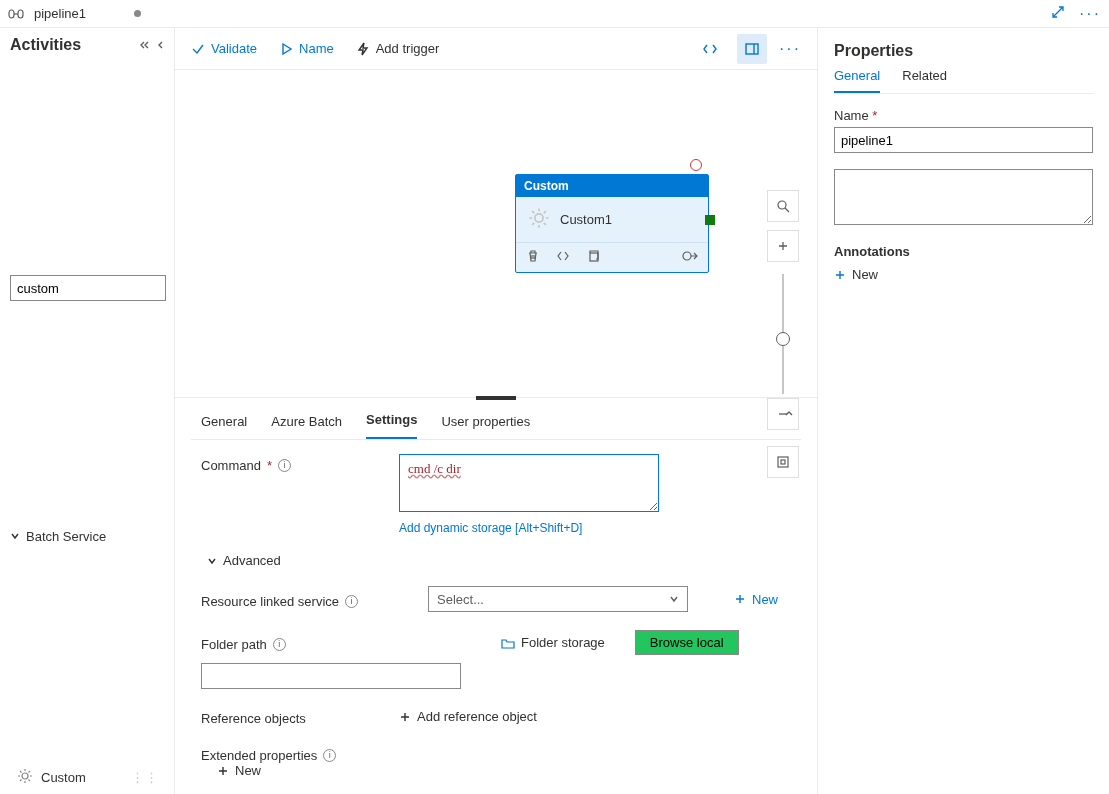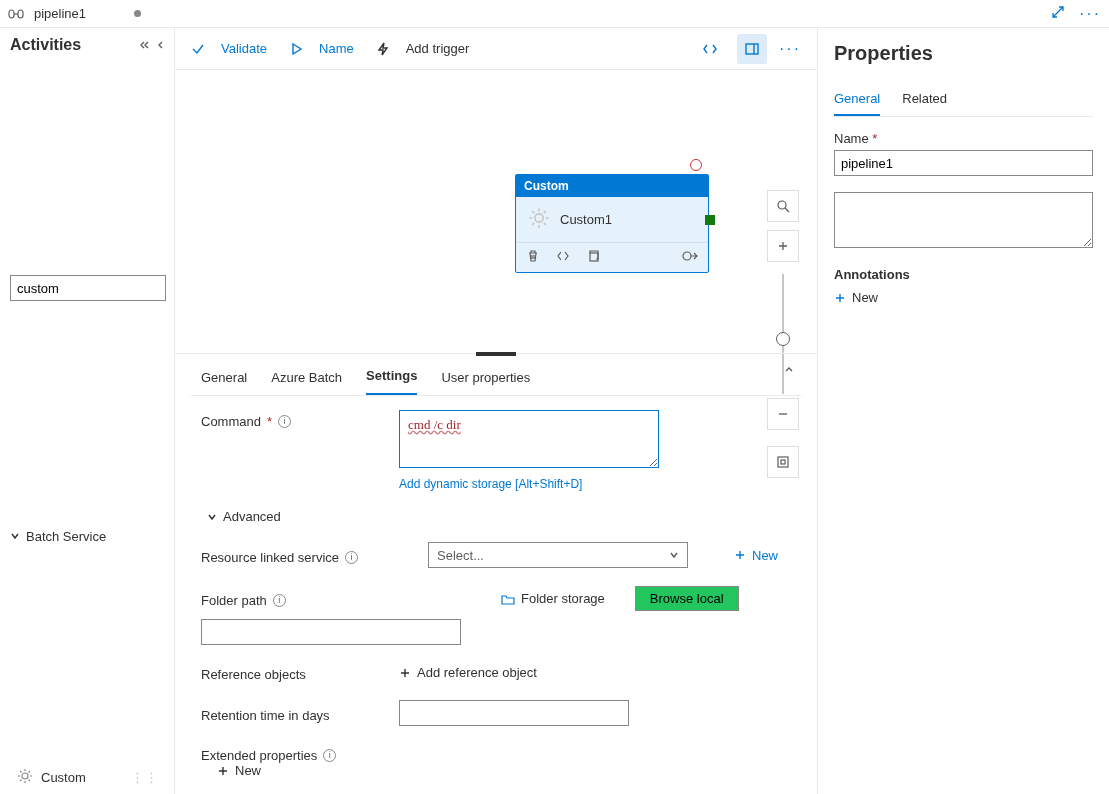--- a/index.html
+++ b/index.html
@@ -20,21 +20,21 @@
 .side-collapse { display: flex; gap: 4px; color: #605e5c; }
 .search-box { display: flex; align-items: center; border: 1px solid #8a8886; height: 26px; padding: 0 6px; margin-bottom: 10px; background:#fff;}
 .search-box input { border: 0; outline: 0; font-size: 13px; flex: 1; background: transparent; }
 .side-group { display:flex; align-items:center; gap:6px; padding: 4px 0; color:#323130; cursor:pointer;}
 .side-item { display: flex; align-items: center; gap: 8px; padding: 6px 6px; border: 1px solid transparent; border-radius:2px; }
 .side-item .grippy { margin-left:auto; color:#c8c6c4; letter-spacing:1px;}
 .gear-gray svg { color:#8a8886; }
 
 .center { flex: 1; display: flex; flex-direction: column; min-width:0;}
 .toolbar { height: 42px; border-bottom: 1px solid #eaeaea; display: flex; align-items: center; padding: 0 16px; gap: 22px; color:#0078d4; }
-.tb-item { display:flex; align-items:center; gap:16px; font-size:13px; color:#0078d4; cursor:pointer;}
+.tb-item { display:flex; align-items:center; gap:6px; font-size:13px; color:#0078d4; cursor:pointer;}
 .tb-item svg { stroke:#0078d4; }
 .tb-item.black { color:#323130;}
 .tb-item.black svg { stroke:#323130; }
 .tb-spacer { flex:1; }
 .tb-right { display:flex; gap:12px; align-items:center; }
 .tb-right .iconbtn { width:30px; height:30px; display:flex; align-items:center; justify-content:center; border-radius:2px;}
 .tb-right .iconbtn.active { background:#deecf9; }
 .canvas-wrap { flex:1; position:relative; display:flex; }
 .canvas { flex:1; position:relative; background:#fff; }
 .node { position:absolute; left:340px; top:104px; width:194px; border:1px solid #0078d4; background:#e5f1fb; border-radius:2px;}
@@ -67,21 +67,21 @@
 .dynlink { font-size:12px; color:#0078d4; display:inline-block; margin-top:6px;}
 .adv { display:flex; align-items:center; gap:6px; font-size:13px; margin-left:6px;}
 .selectbox { width:260px; height:26px; border:1px solid #8a8886; display:flex; align-items:center; padding:0 8px; justify-content:space-between; color:#605e5c;margin-left:29px;}
 .link-plus { display:flex; align-items:center; gap:6px; color:#0078d4; cursor:pointer;}
 .txtinput { width:260px; height:26px; border:1px solid #8a8886; padding:0 6px;}
 .btn { border:1px solid #8a8886; background:#22c55e; padding:4px 14px; font-size:13px; cursor:pointer;}
 .browse-row { display:flex; align-items:center; gap:30px;}
 .annot-row { display:flex; align-items:center; gap:10px; margin-top:8px;}
 
 .props { width:292px; border-left:1px solid #eaeaea; padding:14px 16px; display:flex; flex-direction:column;}
-.props-title { font-weight:600; font-size:20px; margin-bottom:26px;}
+.props-title { font-weight:600; font-size:16px; margin-bottom:8px;}
 .p-tabs { display:flex; gap:22px; border-bottom:1px solid #eaeaea; margin-bottom:14px;}
 .p-tab { padding-bottom:8px; font-size:13px; cursor:pointer;}
 .p-tab.active { font-weight:400; color:#0078d4; border-bottom:2px solid #0078d4;}
 .p-label { font-size:13px; margin-bottom:4px;}
 .p-input { width:100%; height:26px; border:1px solid #8a8886; padding:0 6px; font-size:13px;}
 .p-textarea { width:100%; height:56px; border:1px solid #8a8886; resize:both;}
 .p-group { margin-bottom:16px;}
 .annot-head { font-weight:600; font-size:13px; margin-bottom:2px;}
 </style>
 </head>
@@ -328,26 +328,20 @@
                 <span>Reference objects</span>
               </div>
             <div class="link-plus" style="margin-left:0; color:#323130;">
               <svg width="12" height="12" viewBox="0 0 12 12" stroke="#323130" stroke-width="1.4">
                   <path d="M6 2v8M2 6h8"></path>
                 </svg>
               <span>Add reference object</span>
             </div>
           </div>
 
-          <div class="row" style="align-items:center;">
-            <div class="flabel">
-                <span>Retention time in days</span>
-              </div>
-            <input class="txtinput" style="width: 230px;">
-          </div>
 
           <div>
             <div class="flabel">
               <span>Extended properties</span>
                 <span class="info-ic">i</span>
             </div>
             <div class="link-plus" style="margin-left:16px; color:#323130;">
               <svg width="12" height="12" viewBox="0 0 12 12" stroke="#323130" stroke-width="1.4">
                   <path d="M6 2v8M2 6h8"></path>
                 </svg>

